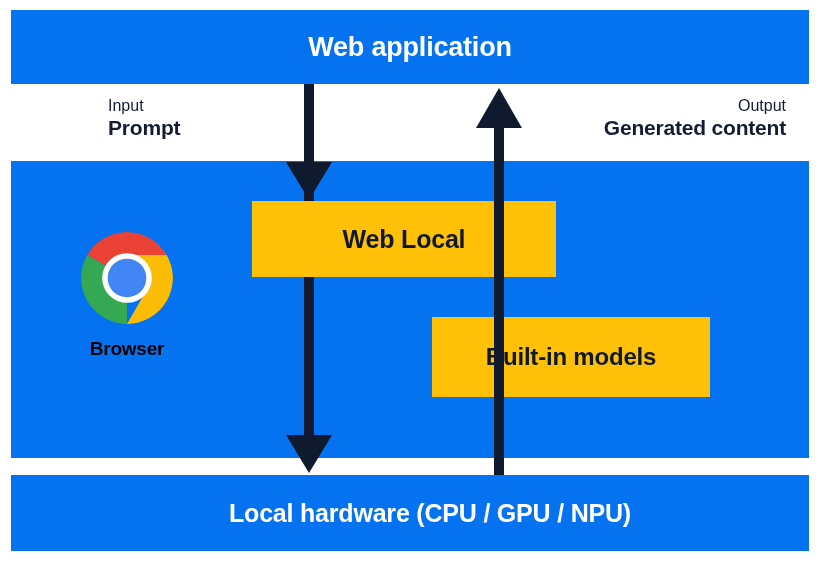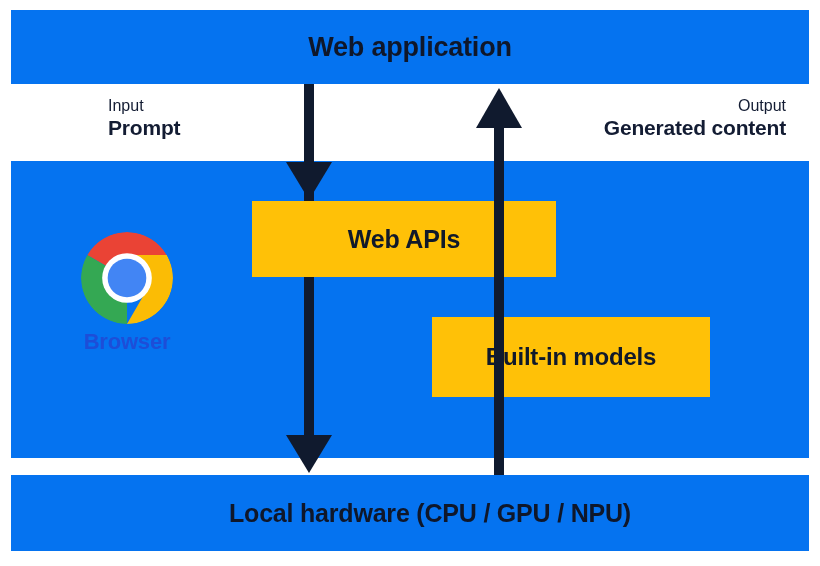--- a/index.html
+++ b/index.html
@@ -25,21 +25,21 @@
   }
   #band-top    { left: 11px; top: 10px;  width: 798px; height: 74px; }
   #band-middle { left: 11px; top: 161px; width: 798px; height: 297px; }
   #band-bottom { left: 11px; top: 475px; width: 798px; height: 76px; }
 
   .band-label {
     position: absolute;
     left: 0;
     width: 100%;
     text-align: center;
-    color: #0f172a;
+    color: #ffffff;
     font-weight: bold;
     letter-spacing: -0.2px;
   }
   #band-top-label {
     top: 50%;
     transform: translateY(-50%);
     font-size: 27px;
   }
   #band-bottom-label {
     top: 50%;
@@ -89,23 +89,23 @@
     width: 130px;
     z-index: 4;
     text-align: center;
   }
   #chrome-icon {
     display: block;
     margin: 0 auto;
   }
   #browser-label {
     display: block;
-    margin-top: 5px;
-    color: #1d4ed8;
-    font-size: 22px;
+    margin-top: 14px;
+    color: #000000;
+    font-size: 19px;
     font-weight: bold;
     letter-spacing: -0.2px;
   }
 
   
   .ybox {
     position: absolute;
     background: #FFC107;
     color: #10192B;
     font-weight: bold;
@@ -184,21 +184,21 @@
       </g>
     </svg>
     <span id="browser-label">Browser</span>
   </div>
 
   <div class="ybox" id="box-builtin">
     <span class="ybox-text"><span>Built-in models</span><br></span>
   </div>
 
   <div class="ybox" id="box-web-apis">
-    <span class="ybox-text">Web APIs</span>
+    <span class="ybox-text">Web Local</span>
   </div>
 
   <svg class="arrow-layer over" viewBox="0 0 820 566">
     <g>
       <rect x="494" y="110" width="10" height="365" fill="#101A2E"></rect>
       <polygon points="476,128 522,128 499,88" fill="#101A2E"></polygon>
     </g>
   </svg>
 
 </div>

